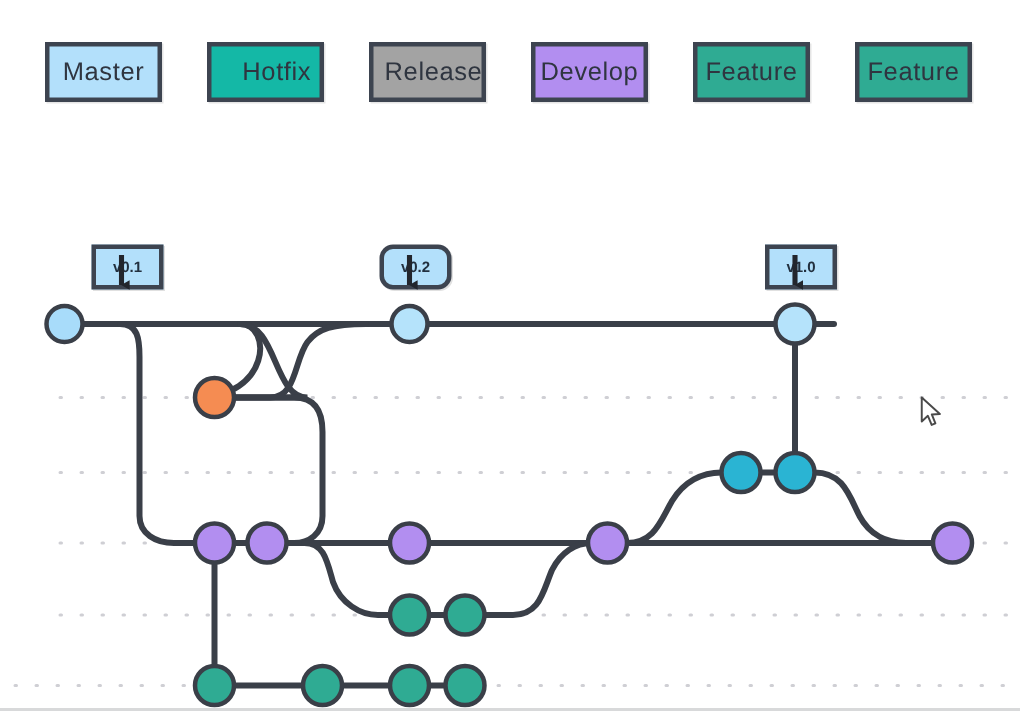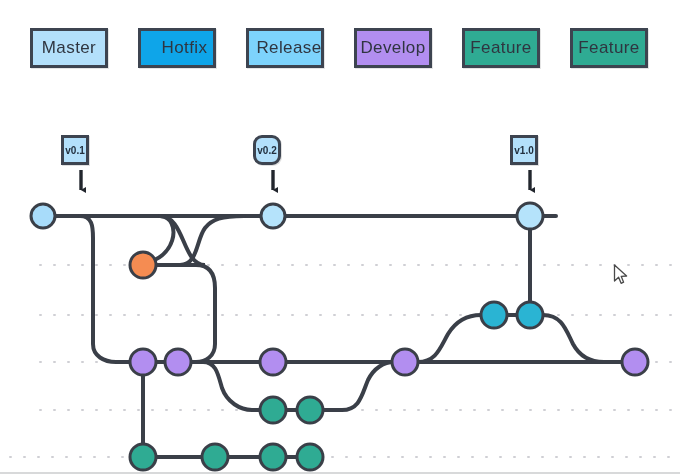--- a/index.html
+++ b/index.html
@@ -42,31 +42,32 @@
     justify-content: center;
     font-size: 17px;
     color: #2f3540;
     letter-spacing: 0.4px;
     box-shadow: 1px 1px 0 rgba(0,0,0,0.10);
   }
 
   
   .tag {
     position: absolute;
-    width: 28px;
+    width: 48px;
     height: 30px;
     border: 3px solid #3d4450;
     box-sizing: border-box;
     display: flex;
     align-items: center;
     justify-content: center;
     font-size: 10px;
     font-weight: bold;
     color: #22303f;
     box-shadow: 1px 1px 0 rgba(0,0,0,0.12);
+    margin-top: 28px;
   }
 
   
   #graph {
     position: absolute;
     left: 0;
     top: 0;
     width: 680px;
     height: 474px;
   }
@@ -91,24 +92,24 @@
 </style>
 </head>
 <body>
 
 <div id="app">
 
   <div class="legend">
     <div class="legend-chip" style="left:30px;  background:#b3e0fb;">
         <span>Master</span>
       </div>
-    <div class="legend-chip" style="left:138px; background:#0ea5e9;padding-left:15px;">
+    <div class="legend-chip" style="left:138px; background:#14b8a6;padding-left:15px;">
         <span>Hotfix</span>
       </div>
-    <div class="legend-chip" style="left:246px; background:#7dd3fc;padding-left:8px;">
+    <div class="legend-chip" style="left:246px; background:#a3a3a3;padding-left:8px;">
         <span>Release</span>
       </div>
     <div class="legend-chip" style="left:354px; background:#b28ef0;">
         <span>Develop</span>
       </div>
     <div class="legend-chip" style="left:462px; background:#2fab93;">
         <span>Feature</span>
       </div>
     <div class="legend-chip" style="left:570px; background:#2fab93;">
         <span>Feature</span>

